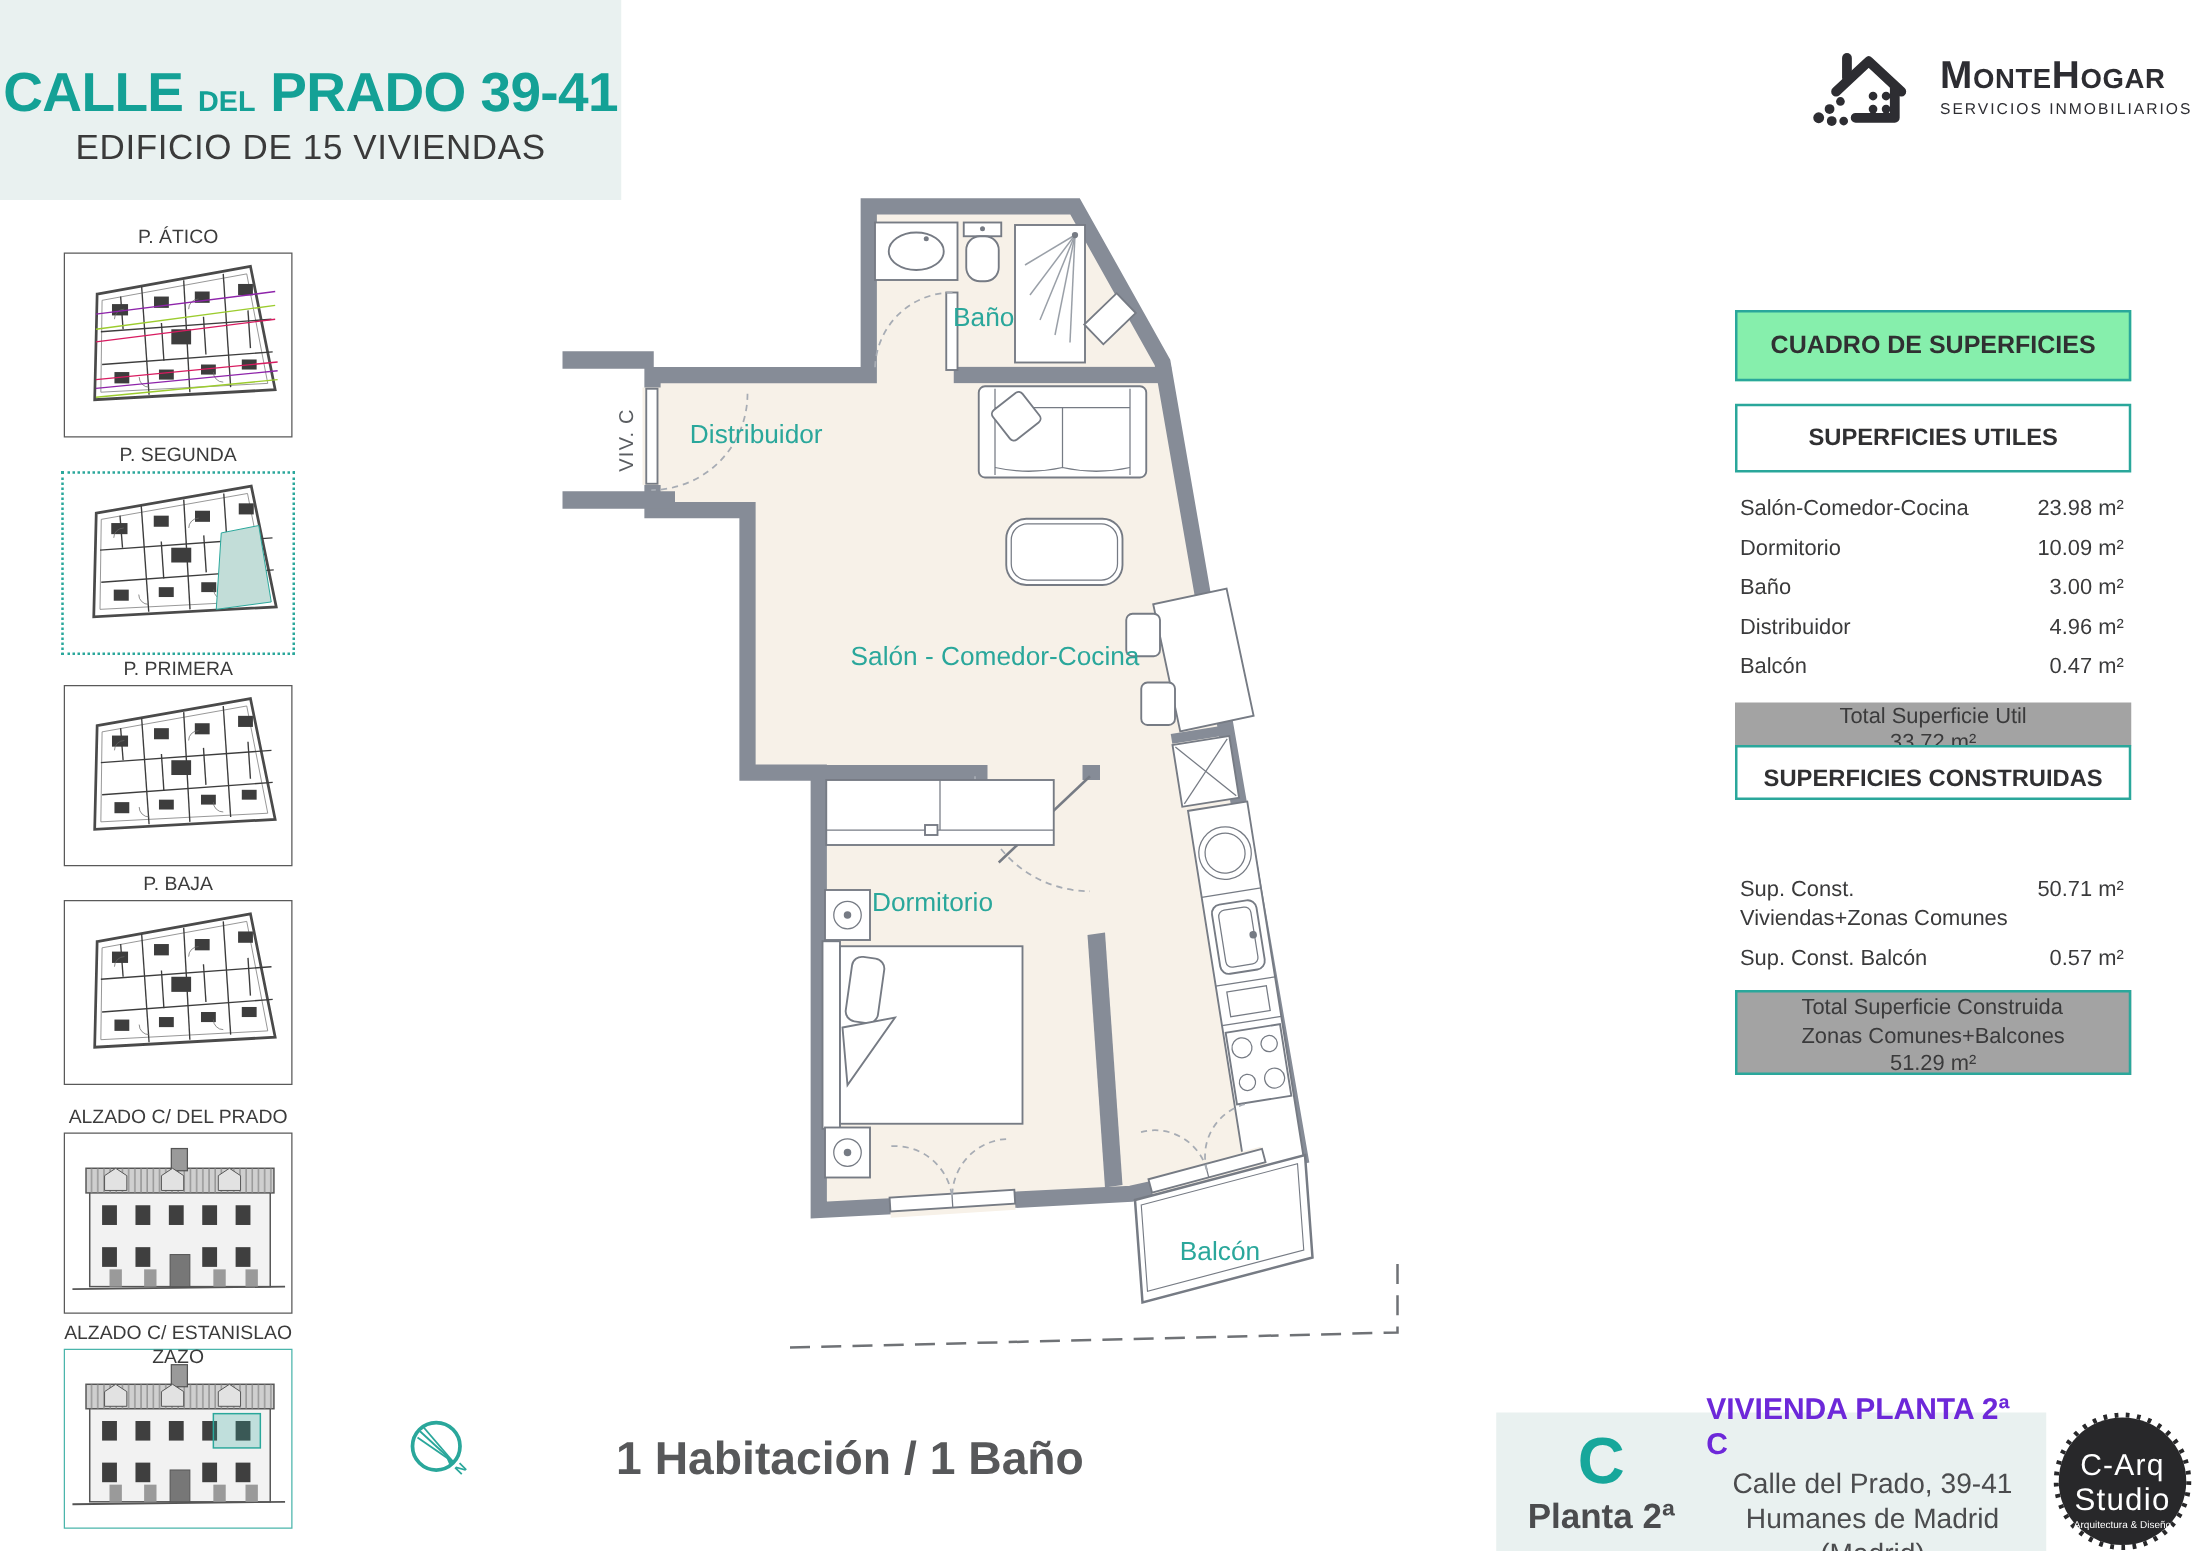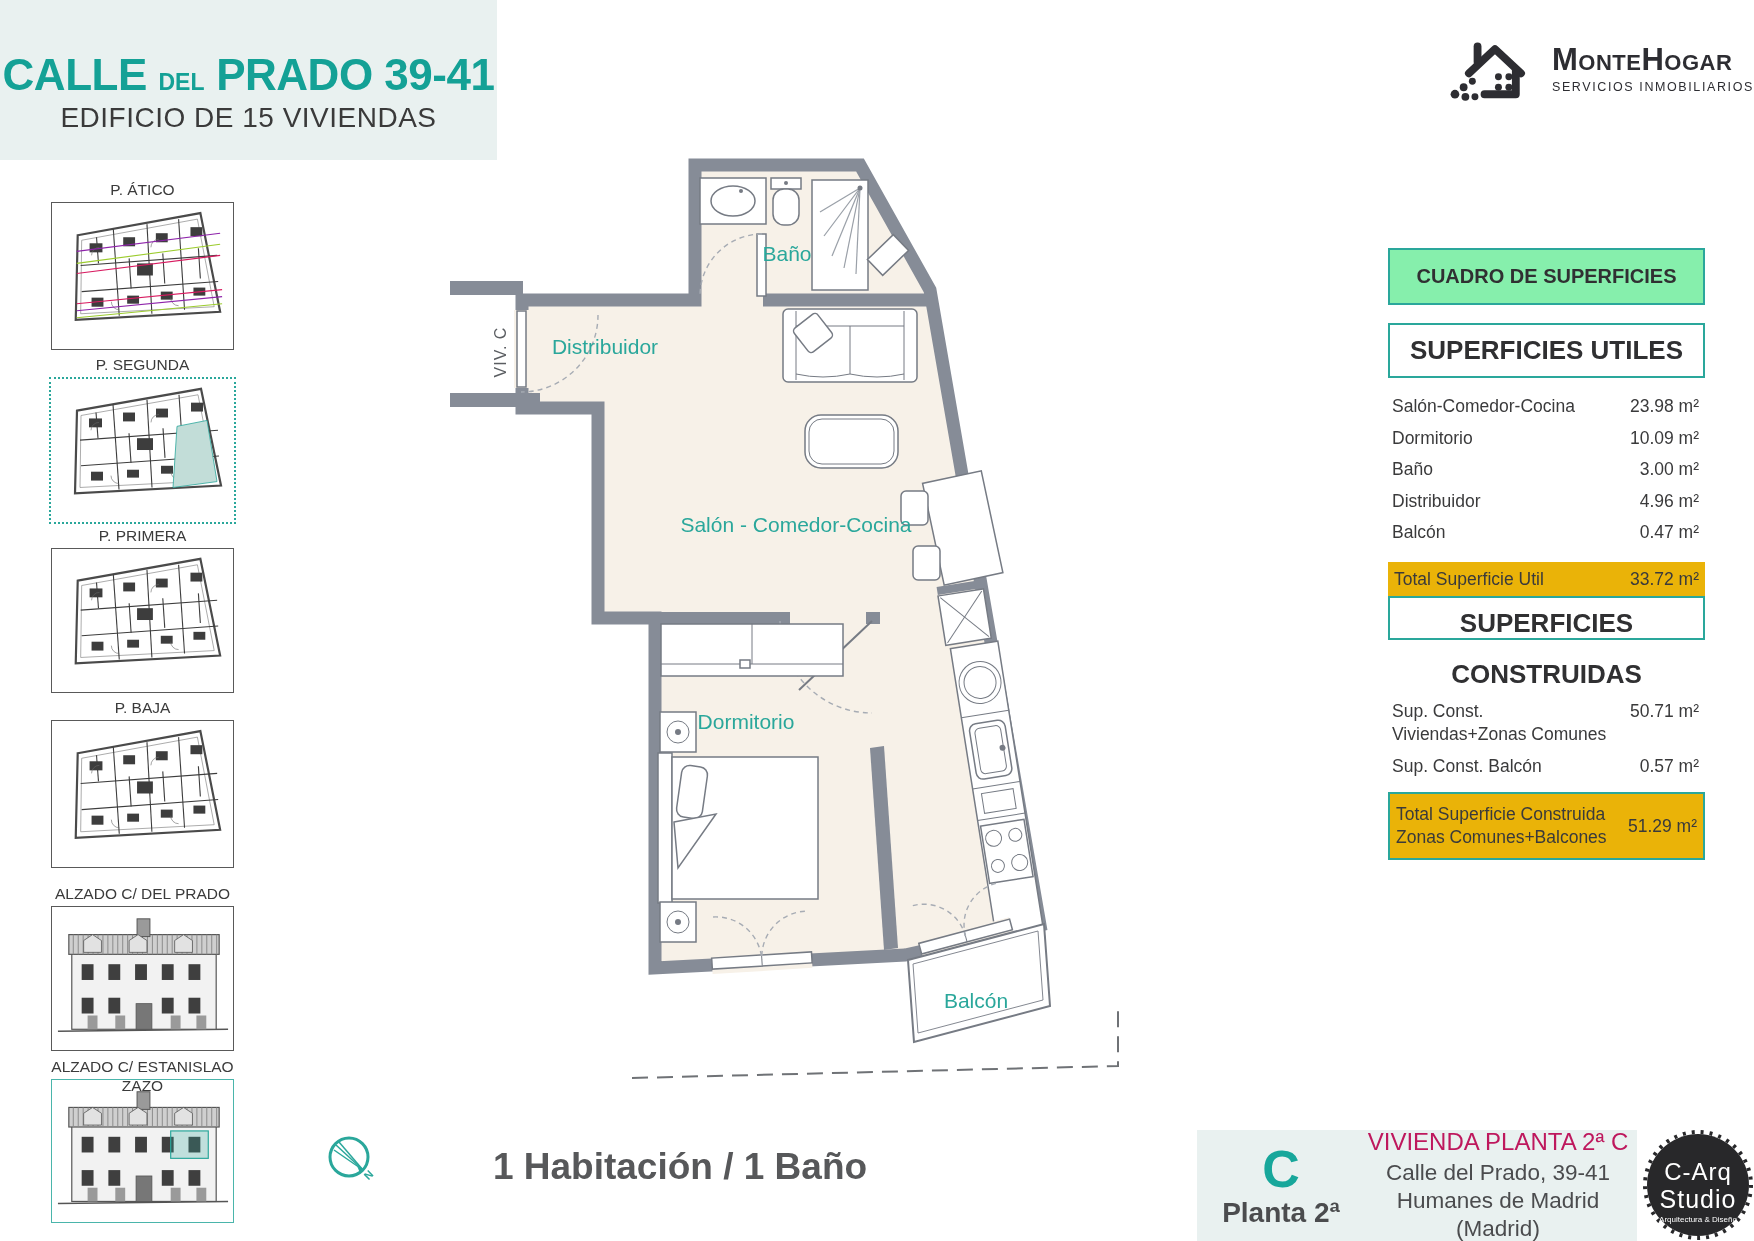--- a/index.html
+++ b/index.html
@@ -30,37 +30,37 @@
   svg.plan{left:430px;top:130px;width:710px;height:960px;}
   .room-label{fill:#2aa79b;font-size:21px;font-family:"Liberation Sans",sans-serif;}
   .unit-label{fill:#5a5d61;font-size:16px;letter-spacing:1px;}
   .furn{fill:#ffffff;stroke:#767b84;stroke-width:1.5;}
   .thin{stroke:#767b84;stroke-width:1;fill:none;}
   .doorarc{stroke:#a7acb4;stroke-width:1.4;stroke-dasharray:5 4;fill:none;}
 
   
   .sp-box{left:1388px;width:317px;box-sizing:border-box;text-align:center;font-weight:bold;color:#303032;}
   .sp-box.head{background:#86efac;border:2px solid #2aa79b;font-size:20px;}
-  .sp-box.sub{background:#fff;border:2px solid #2aa79b;font-size:26px;}
+  .sp-box.sub{background:#fff;border:2px solid #2aa79b;font-size:19px;}
   .sp-rows{left:1388px;width:317px;}
   .sp-row{display:flex;justify-content:space-between;align-items:flex-start;
     font-size:17.5px;color:#3a3a3b;padding:0 6px 0 4px;}
   .sp-row .v{white-space:nowrap;}
-  .sp-total{left:1388px;width:317px;background:#eab308;display:flex;justify-content:space-between;
-    align-items:center;font-size:17.5px;color:#3a3a3b;padding:0 6px 0 6px;box-sizing:border-box;}
+  .sp-total{left:1388px;width:317px;background:#a3a3a3;display:flex;justify-content:space-between;
+    align-items:center;font-size:17.5px;color:#3a3a3b;padding:0 6px 0 6px;box-sizing:border-box;flex-direction:column;}
   .sp-total.bordered{border:2px solid #2aa79b;}
 
   
   .summary{left:480px;top:1146px;width:400px;text-align:center;font-size:37px;font-weight:bold;color:#57585a;}
   .info-panel{left:1197px;top:1130px;width:440px;height:111px;background:#e9f1f0;display:flex;}
   .info-left{width:168px;display:flex;flex-direction:column;align-items:center;justify-content:center;}
   .info-letter{font-size:52px;font-weight:bold;color:#17a79b;line-height:1;}
   .info-floor{font-size:28px;font-weight:bold;color:#4b4c4e;margin-top:2px;}
   .info-right{flex:1;display:flex;flex-direction:column;align-items:center;justify-content:center;padding-right:6px;}
-  .info-title{font-size:24px;font-weight:normal;color:#be185d;}
+  .info-title{font-size:24px;font-weight:bold;color:#6d28d9;}
   .info-addr{font-size:22.5px;color:#4b4c4e;margin-top:3px;line-height:1.25;text-align:center;}
 </style>
 </head>
 <body>
 
 <svg width="0" height="0" style="position:absolute">
   <defs>
     <pattern id="hatchv" width="5" height="10" patternUnits="userSpaceOnUse">
       <line x1="1.5" y1="0" x2="1.5" y2="10" stroke="#8a8a8a" stroke-width="1"></line>
     </pattern>

